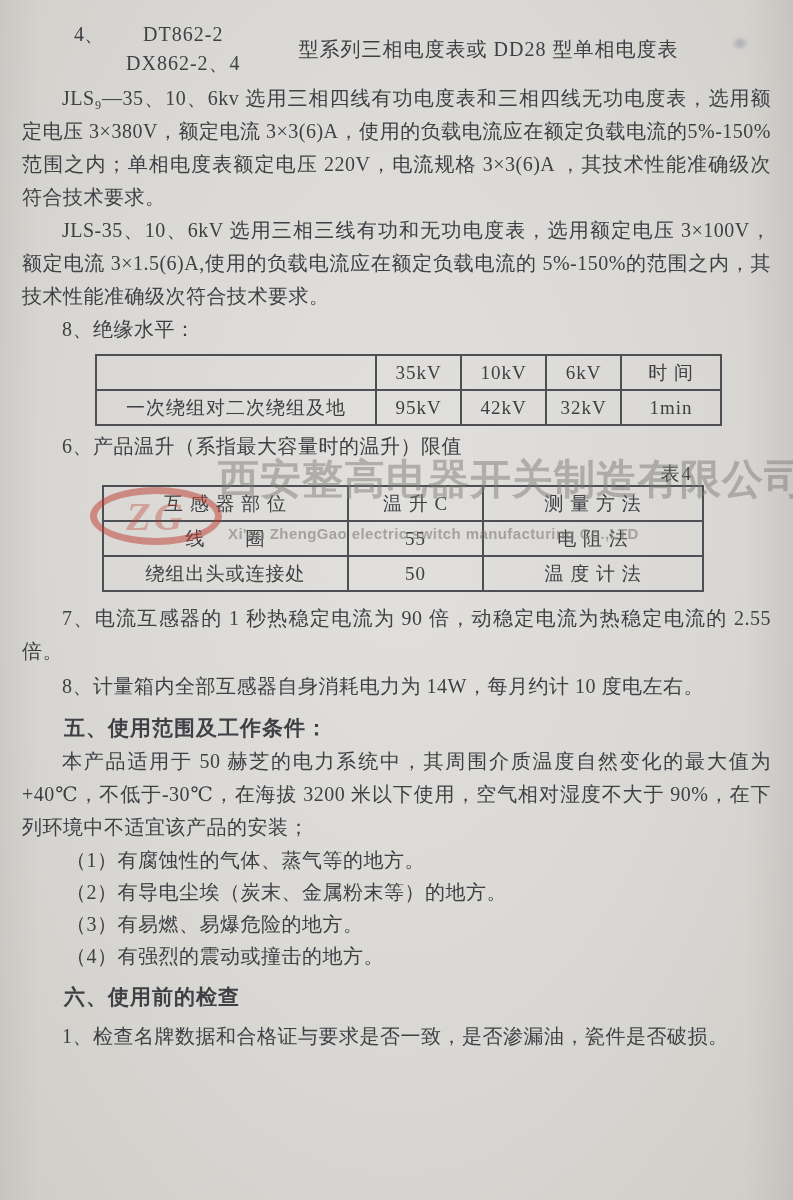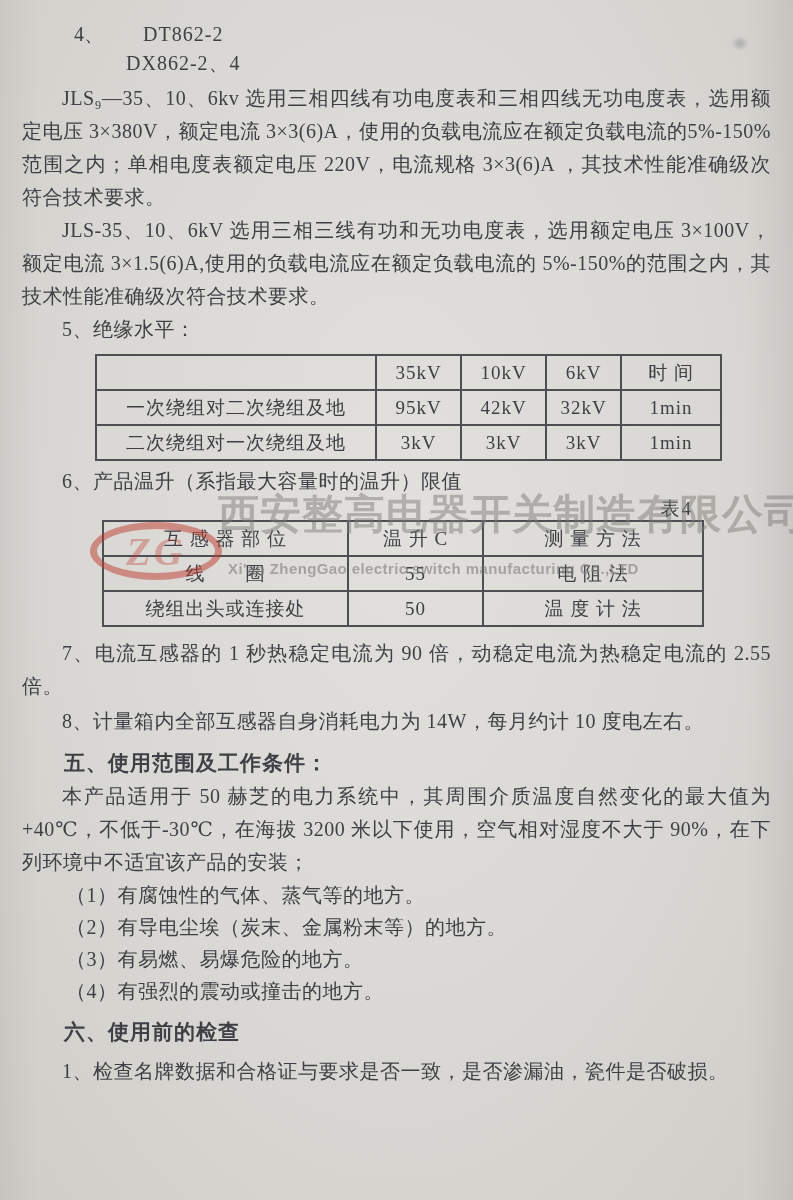--- a/index.html
+++ b/index.html
@@ -60,27 +60,28 @@
   <div class="smudge"></div>
 
   <div class="content">
 
     <div class="item4">
       <span class="num">4、</span>
       <span class="models">
         <span>DT862-2</span>
         <span>DX862-2、4</span>
       </span>
+      <span class="desc">型系列三相电度表或 DD28 型单相电度表</span>
     </div>
 
     <p>JLS₉—35、10、6kv 选用三相四线有功电度表和三相四线无功电度表，选用额定电压 3×380V，额定电流 3×3(6)A，使用的负载电流应在额定负载电流的5%-150%范围之内；单相电度表额定电压 220V，电流规格 3×3(6)A ，其技术性能准确级次符合技术要求。</p>
 
     <p>JLS-35、10、6kV 选用三相三线有功和无功电度表，选用额定电压 3×100V，额定电流 3×1.5(6)A,使用的负载电流应在额定负载电流的 5%-150%的范围之内，其技术性能准确级次符合技术要求。</p>
 
-    <div class="line">5、绝缘水平：</div>
+    <div class="line">8、绝缘水平：</div>
 
 
     <table class="tbl tbl1">
       <colgroup>
         <col style="width:280px">
           <col style="width:85px">
           <col style="width:85px">
           <col style="width:75px">
           <col style="width:100px">
       </colgroup>
@@ -90,27 +91,20 @@
         <td>35kV</td>
         <td>10kV</td>
         <td>6kV</td>
         <td>时 间</td>
       </tr>
       <tr>
         <td>一次绕组对二次绕组及地</td>
         <td>95kV</td>
         <td>42kV</td>
         <td>32kV</td>
-        <td>1min</td>
-      </tr>
-      <tr>
-        <td>二次绕组对一次绕组及地</td>
-        <td>3kV</td>
-        <td>3kV</td>
-        <td>3kV</td>
         <td>1min</td>
       </tr>
     </tbody>
       </table>
 
     <div class="line">6、产品温升（系指最大容量时的温升）限值</div>
 
     <div class="tbl4-label">表4</div>
 
     <div class="table2-wrap">

